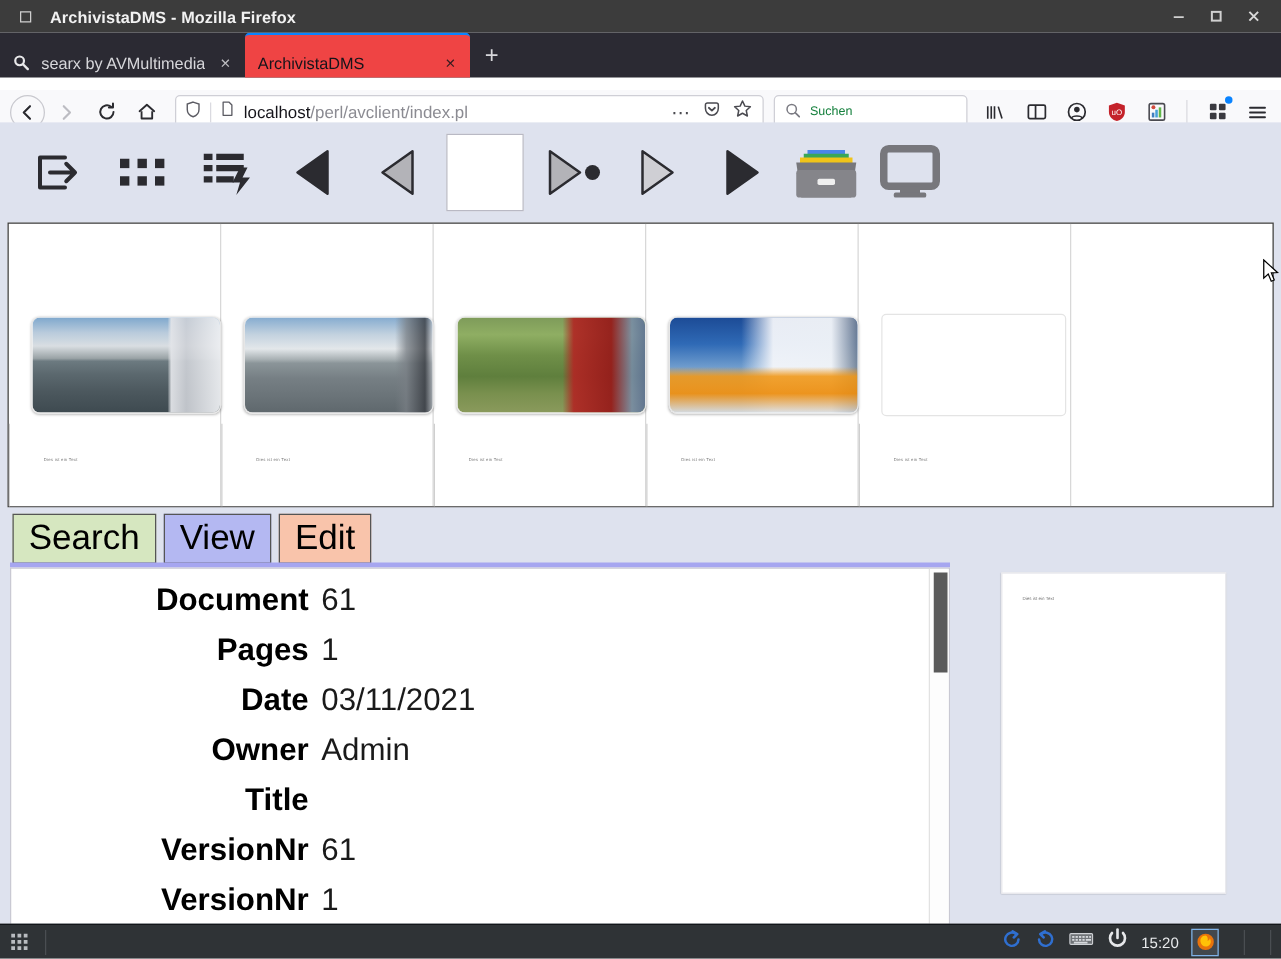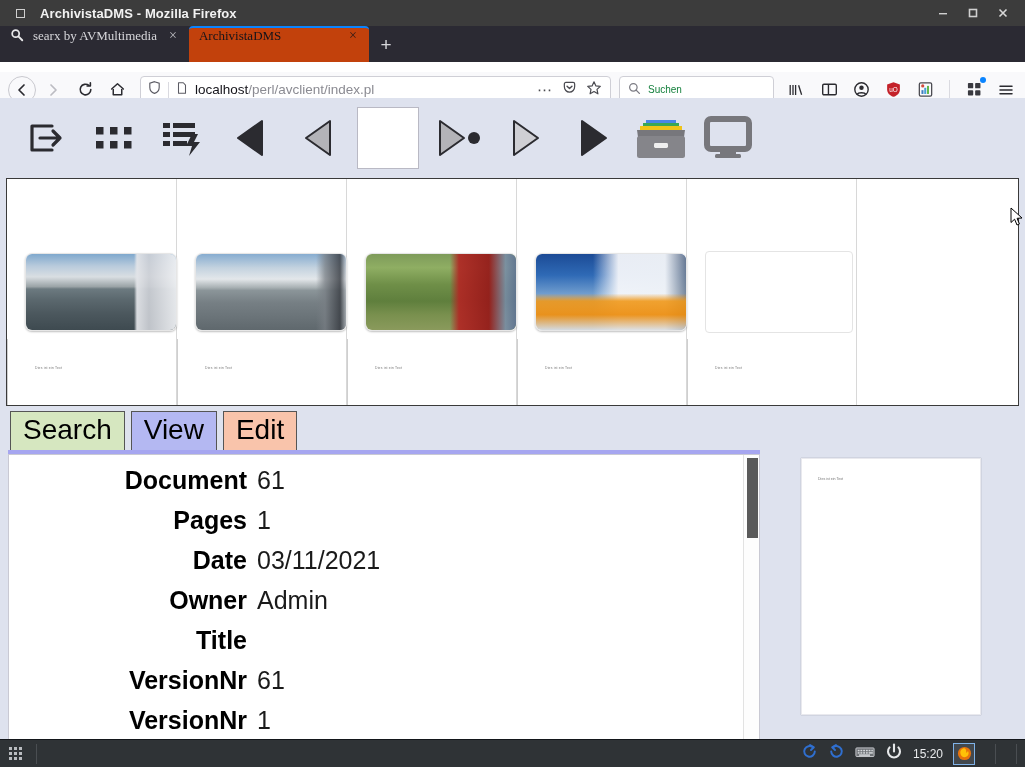--- a/index.html
+++ b/index.html
@@ -28,27 +28,27 @@
             width:14px; text-align:center; }
   .tb-btn svg { display:block; }
 
   
   .tabstrip {
     position:absolute; left:0; top:26px; width:1025px; height:36px;
     background:#2b2a33;
     display:flex; align-items:flex-end;
   }
   .tab {
-    height:34px; display:flex; align-items:flex-start; gap:8px;
-    padding:0 8px 16px 10px; font-size:13px; color:#cfcfd4;
-    min-width:180px; position:relative;font-family:Liberation Serif, serif;
+    height:34px; display:flex; align-items:flex-end; gap:8px;
+    padding:0 8px 4px 10px; font-size:13px; color:#cfcfd4;
+    min-width:180px; position:relative;
   }
   .tab.inactive { color:#d7d7db; }
   .tab.active {
-    background:#c2410c; color:#15141a; height:36px;
+    background:#ef4444; color:#15141a; height:36px;
     border-top:2px solid #0a84ff;
     border-top-left-radius:4px; border-top-right-radius:4px;
   }
   .tab .favicon { width:15px; height:15px; flex:0 0 15px; position:relative; }
   .tab .tab-label { flex:1; white-space:nowrap; overflow:hidden; text-overflow:ellipsis; font-size:13px; }
   .tab .tab-close { width:16px; text-align:center; font-size:14px; opacity:.85; }
   .newtab { width:34px; height:34px; display:flex; align-items:center; justify-content:center;
             color:#d7d7db; font-size:19px; font-weight:300; }
 
   

